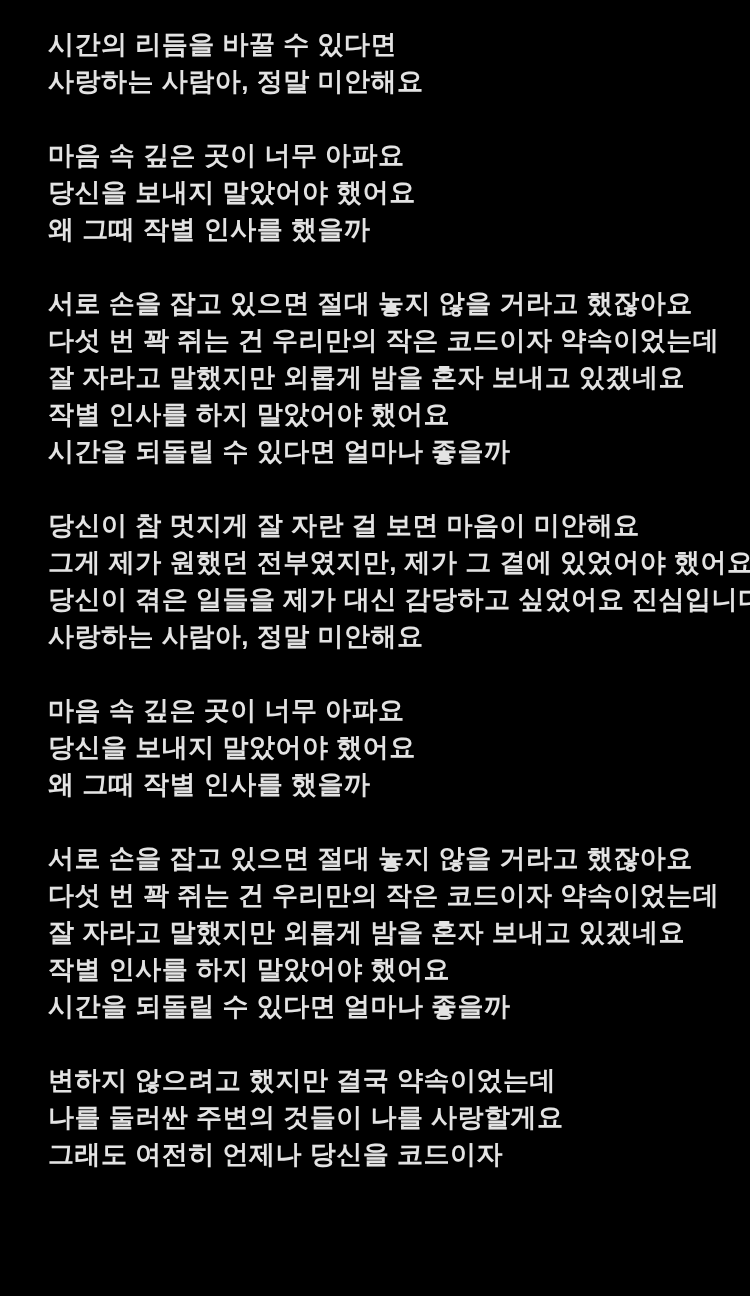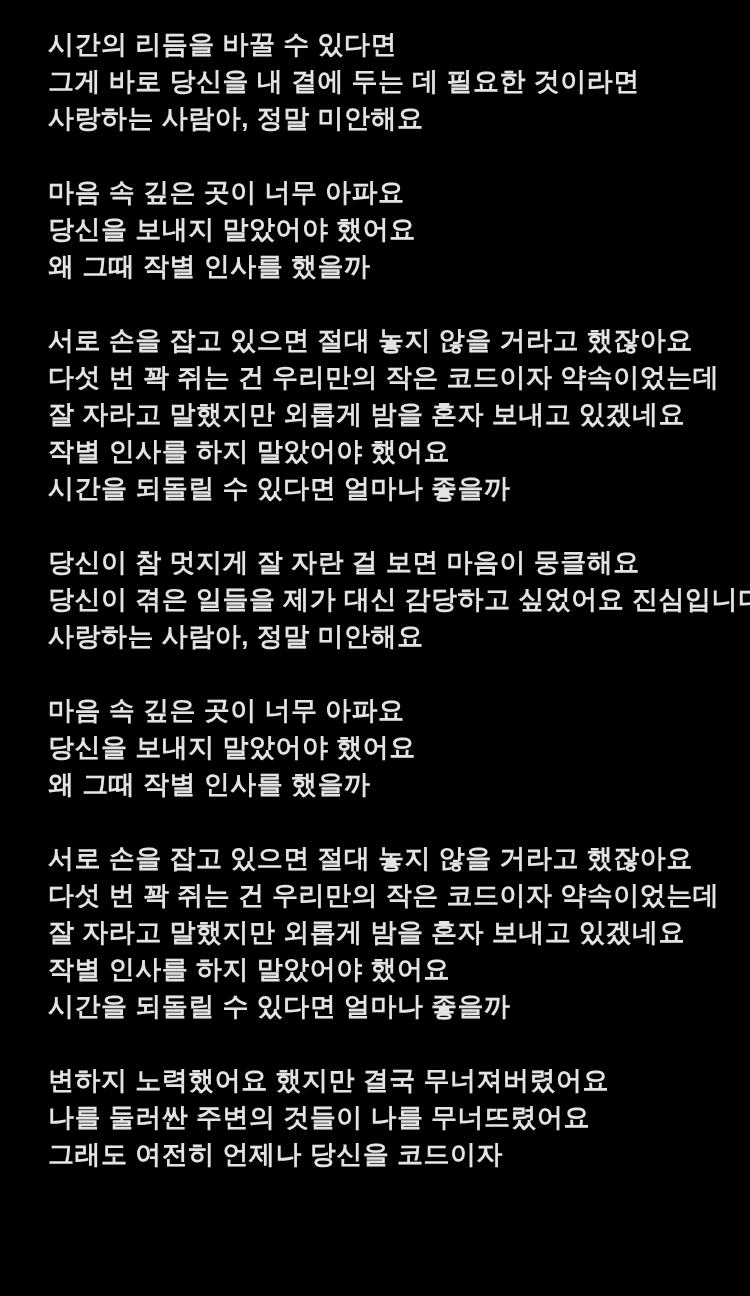--- a/index.html
+++ b/index.html
@@ -37,57 +37,57 @@
     white-space: nowrap;
   }
 </style>
 </head>
 <body>
 
 <div class="lyrics-page">
 
   <div class="stanza">
     <p class="lyric-line">시간의 리듬을 바꿀 수 있다면</p>
-    <p class="lyric-line">그게 바로 당신을 내 곁에 두는 데 필요한 것이라면</p>
     <p class="lyric-line">사랑하는 사람아, 정말 미안해요</p>
   </div>
 
   <div class="stanza">
     <p class="lyric-line">마음 속 깊은 곳이 너무 아파요</p>
     <p class="lyric-line">당신을 보내지 말았어야 했어요</p>
     <p class="lyric-line">왜 그때 작별 인사를 했을까</p>
   </div>
 
   <div class="stanza">
     <p class="lyric-line">서로 손을 잡고 있으면 절대 놓지 않을 거라고 했잖아요</p>
     <p class="lyric-line">다섯 번 꽉 쥐는 건 우리만의 작은 코드이자 약속이었는데</p>
     <p class="lyric-line">잘 자라고 말했지만 외롭게 밤을 혼자 보내고 있겠네요</p>
     <p class="lyric-line">작별 인사를 하지 말았어야 했어요</p>
     <p class="lyric-line">시간을 되돌릴 수 있다면 얼마나 좋을까</p>
   </div>
 
   <div class="stanza">
-    <p class="lyric-line">당신이 참 멋지게 잘 자란 걸 보면 마음이 뭉클해요</p>
+    <p class="lyric-line">당신이 참 멋지게 잘 자란 걸 보면 마음이 미안해요</p>
+    <p class="lyric-line">그게 제가 원했던 전부였지만, 제가 그 곁에 있었어야 했어요</p>
     <p class="lyric-line">당신이 겪은 일들을 제가 대신 감당하고 싶었어요 진심입니다</p>
     <p class="lyric-line">사랑하는 사람아, 정말 미안해요</p>
   </div>
 
   <div class="stanza">
     <p class="lyric-line">마음 속 깊은 곳이 너무 아파요</p>
     <p class="lyric-line">당신을 보내지 말았어야 했어요</p>
     <p class="lyric-line">왜 그때 작별 인사를 했을까</p>
   </div>
 
   <div class="stanza">
     <p class="lyric-line">서로 손을 잡고 있으면 절대 놓지 않을 거라고 했잖아요</p>
     <p class="lyric-line">다섯 번 꽉 쥐는 건 우리만의 작은 코드이자 약속이었는데</p>
     <p class="lyric-line">잘 자라고 말했지만 외롭게 밤을 혼자 보내고 있겠네요</p>
     <p class="lyric-line">작별 인사를 하지 말았어야 했어요</p>
     <p class="lyric-line">시간을 되돌릴 수 있다면 얼마나 좋을까</p>
   </div>
 
   <div class="stanza">
-    <p class="lyric-line">변하지 노력했어요 했지만 결국 무너져버렸어요</p>
-    <p class="lyric-line">나를 둘러싼 주변의 것들이 나를 무너뜨렸어요</p>
+    <p class="lyric-line">변하지 않으려고 했지만 결국 약속이었는데</p>
+    <p class="lyric-line">나를 둘러싼 주변의 것들이 나를 사랑할게요</p>
     <p class="lyric-line">그래도 여전히 언제나 당신을 코드이자</p>
   </div>
 
 </div>
 
 </body></html>

